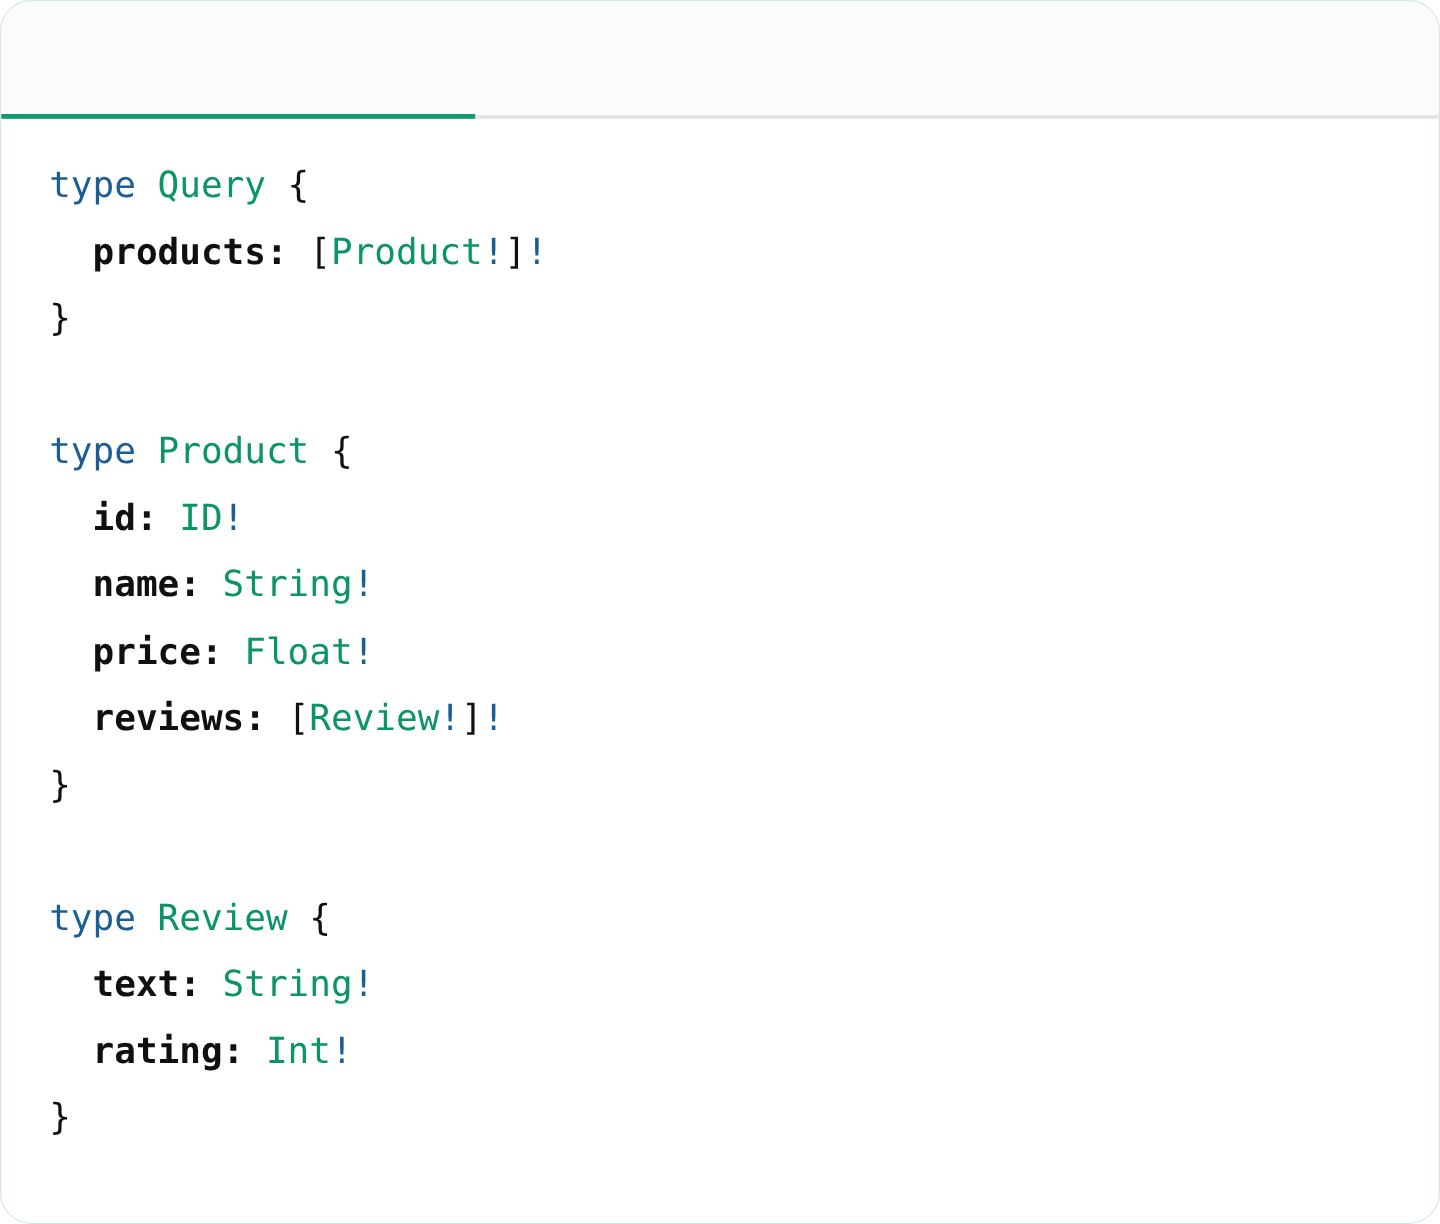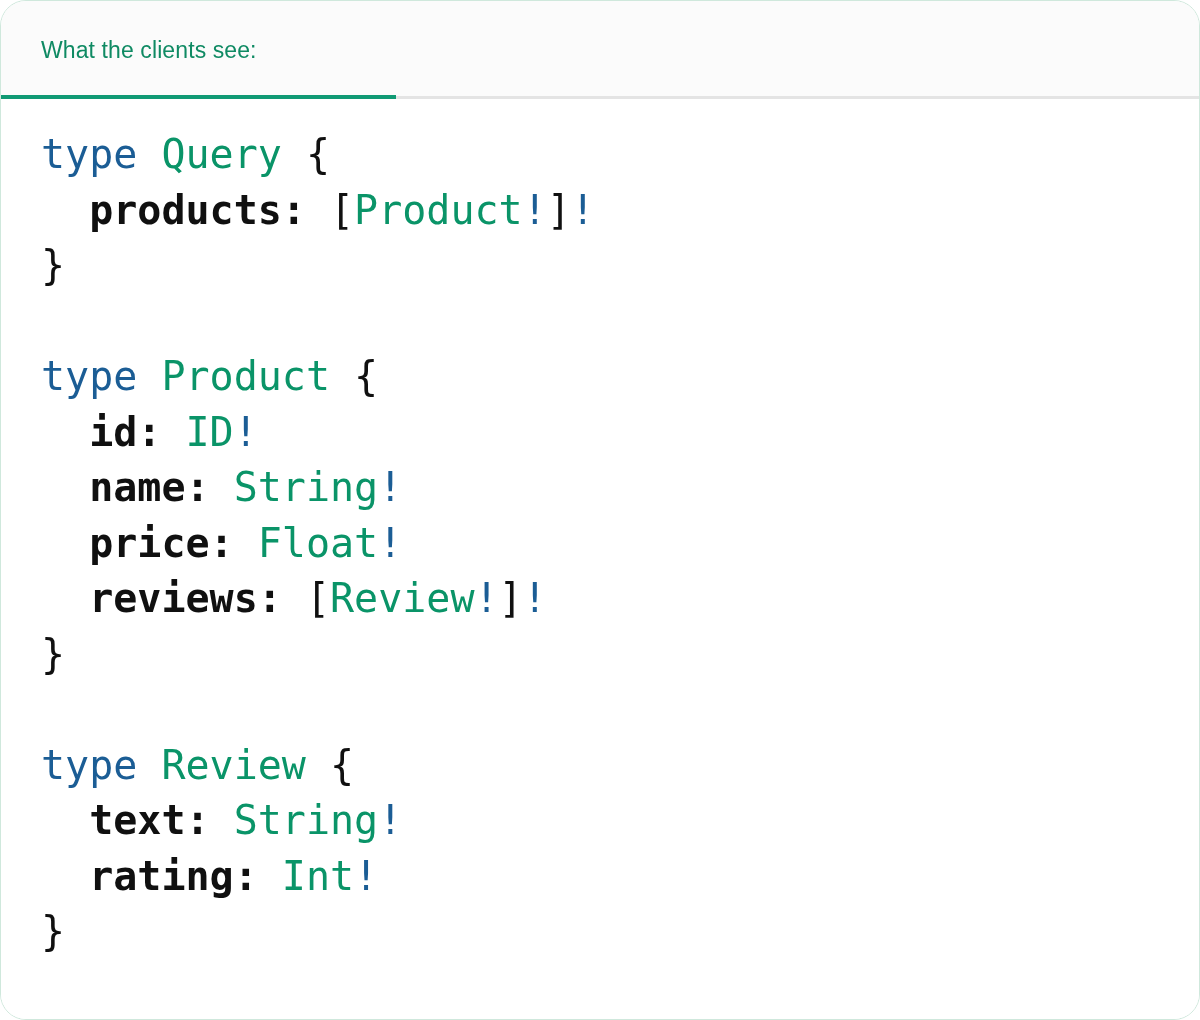--- a/index.html
+++ b/index.html
@@ -82,42 +82,39 @@
   .code-area {
     flex: 1 1 auto;
     background: #ffffff;
     padding: 28px 40px 0 40px;
     box-sizing: border-box;
     overflow: hidden;
   }
   .code {
     margin: 0;
     font-family: "DejaVu Sans Mono", "Liberation Mono", monospace;
-    font-size: 40px;
+    font-size: 30px;
     line-height: 55.5px;
     white-space: pre;
     color: #101010;
     -webkit-font-smoothing: antialiased;
   }
   .code .ln { display: block; min-height: 55.5px; }
   .tok-kw    { color: #1b5d95; }   
   .tok-type  { color: #0a9468; }   
   .tok-field { color: #101010; font-weight: bold; }   
   .tok-punc  { color: #101010; }   
   .tok-bang  { color: #1b5d95; }   
 </style>
 </head>
 <body>
 
 <div class="panel" style="border-color: rgb(207, 232, 220); background: rgb(255, 255, 255);">
 
   <div class="tabstrip" style="background: rgb(251, 251, 251);">
-    <div class="tab">
-      <span class="tab-label" style="color: rgb(15, 138, 99);">What the clients see:</span>
-    </div>
     <div class="tab-underline" style="background: rgb(16, 154, 116);"></div>
   </div>
 
   <div class="code-area">
     <pre class="code"><code id="code-root"><span class="ln"><span class="tok-kw" style="color: rgb(27, 93, 149);">type</span><span class="tok-punc" style="color: rgb(16, 16, 16);"> </span><span class="tok-type" style="color: rgb(10, 148, 104);">Query</span><span class="tok-punc" style="color: rgb(16, 16, 16);"> {</span></span><span class="ln"><span class="tok-field" style="color: rgb(16, 16, 16);">  products:</span><span class="tok-punc" style="color: rgb(16, 16, 16);"> </span><span class="tok-punc" style="color: rgb(16, 16, 16);">[</span><span class="tok-type" style="color: rgb(10, 148, 104);">Product</span><span class="tok-bang" style="color: rgb(27, 93, 149);">!</span><span class="tok-punc" style="color: rgb(16, 16, 16);">]</span><span class="tok-bang" style="color: rgb(27, 93, 149);">!</span></span><span class="ln"><span class="tok-punc" style="color: rgb(16, 16, 16);">}</span></span><span class="ln">&nbsp;</span><span class="ln"><span class="tok-kw" style="color: rgb(27, 93, 149);">type</span><span class="tok-punc" style="color: rgb(16, 16, 16);"> </span><span class="tok-type" style="color: rgb(10, 148, 104);">Product</span><span class="tok-punc" style="color: rgb(16, 16, 16);"> {</span></span><span class="ln"><span class="tok-field" style="color: rgb(16, 16, 16);">  id:</span><span class="tok-punc" style="color: rgb(16, 16, 16);"> </span><span class="tok-type" style="color: rgb(10, 148, 104);">ID</span><span class="tok-bang" style="color: rgb(27, 93, 149);">!</span></span><span class="ln"><span class="tok-field" style="color: rgb(16, 16, 16);">  name:</span><span class="tok-punc" style="color: rgb(16, 16, 16);"> </span><span class="tok-type" style="color: rgb(10, 148, 104);">String</span><span class="tok-bang" style="color: rgb(27, 93, 149);">!</span></span><span class="ln"><span class="tok-field" style="color: rgb(16, 16, 16);">  price:</span><span class="tok-punc" style="color: rgb(16, 16, 16);"> </span><span class="tok-type" style="color: rgb(10, 148, 104);">Float</span><span class="tok-bang" style="color: rgb(27, 93, 149);">!</span></span><span class="ln"><span class="tok-field" style="color: rgb(16, 16, 16);">  reviews:</span><span class="tok-punc" style="color: rgb(16, 16, 16);"> </span><span class="tok-punc" style="color: rgb(16, 16, 16);">[</span><span class="tok-type" style="color: rgb(10, 148, 104);">Review</span><span class="tok-bang" style="color: rgb(27, 93, 149);">!</span><span class="tok-punc" style="color: rgb(16, 16, 16);">]</span><span class="tok-bang" style="color: rgb(27, 93, 149);">!</span></span><span class="ln"><span class="tok-punc" style="color: rgb(16, 16, 16);">}</span></span><span class="ln">&nbsp;</span><span class="ln"><span class="tok-kw" style="color: rgb(27, 93, 149);">type</span><span class="tok-punc" style="color: rgb(16, 16, 16);"> </span><span class="tok-type" style="color: rgb(10, 148, 104);">Review</span><span class="tok-punc" style="color: rgb(16, 16, 16);"> {</span></span><span class="ln"><span class="tok-field" style="color: rgb(16, 16, 16);">  text:</span><span class="tok-punc" style="color: rgb(16, 16, 16);"> </span><span class="tok-type" style="color: rgb(10, 148, 104);">String</span><span class="tok-bang" style="color: rgb(27, 93, 149);">!</span></span><span class="ln"><span class="tok-field" style="color: rgb(16, 16, 16);">  rating:</span><span class="tok-punc" style="color: rgb(16, 16, 16);"> </span><span class="tok-type" style="color: rgb(10, 148, 104);">Int</span><span class="tok-bang" style="color: rgb(27, 93, 149);">!</span></span><span class="ln"><span class="tok-punc" style="color: rgb(16, 16, 16);">}</span></span></code></pre>
   </div>
 
 </div>
 
 </body></html>

